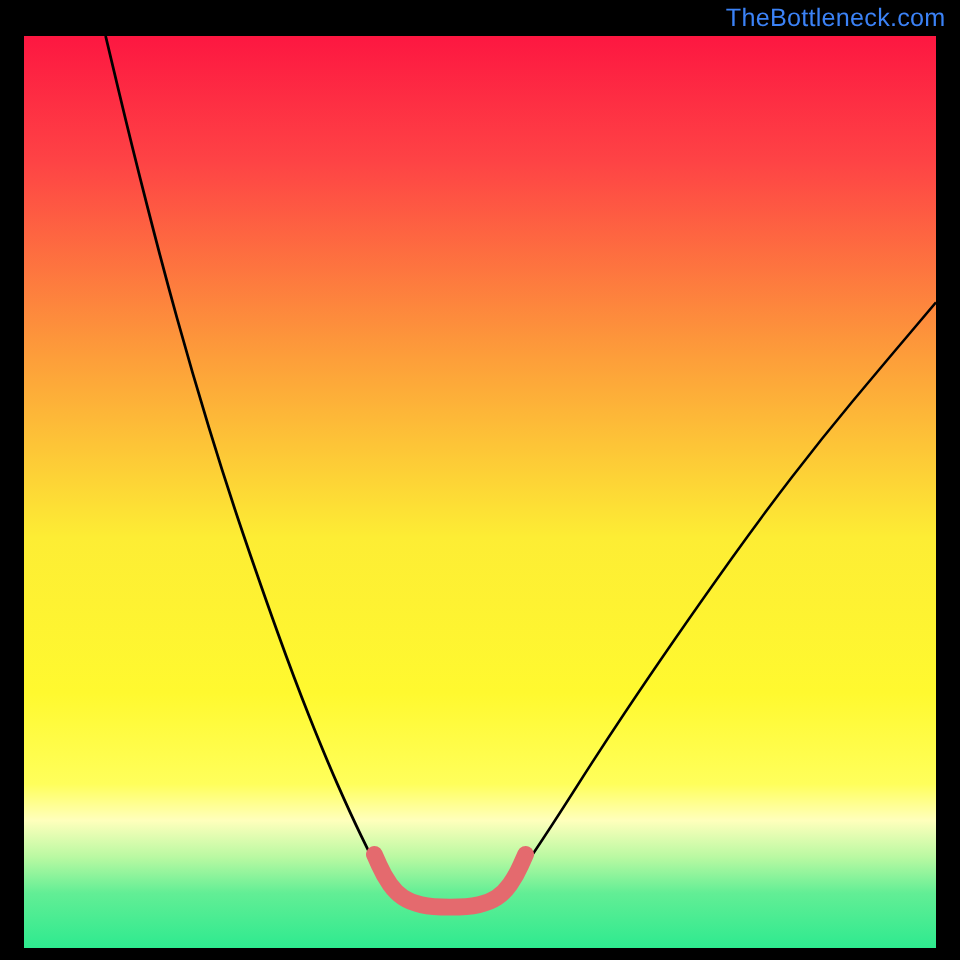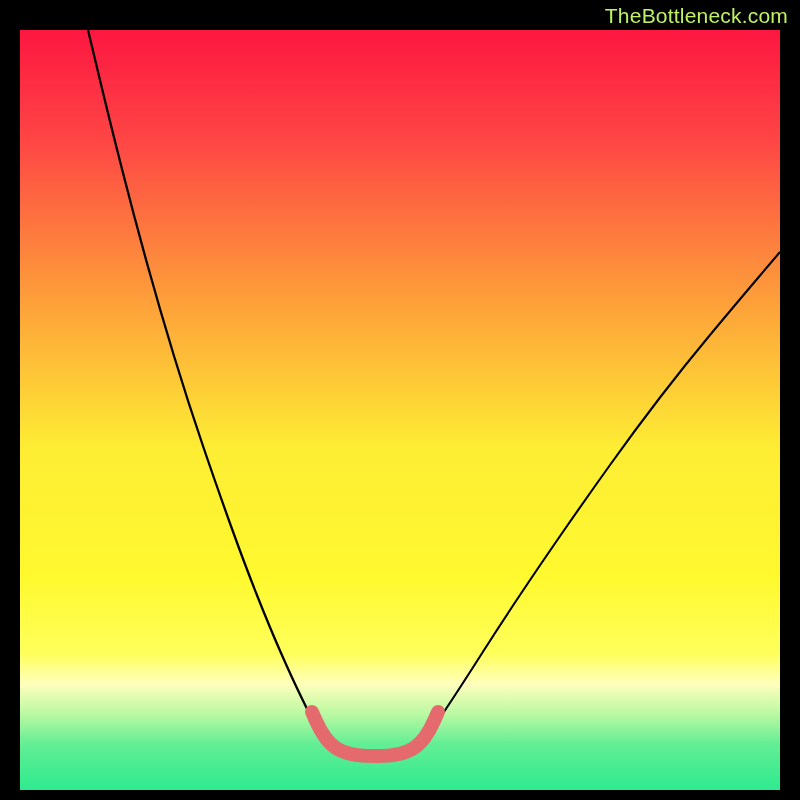--- a/index.html
+++ b/index.html
@@ -14,21 +14,21 @@
   .frame {
     position: relative;
     width: 800px;
     height: 800px;
     background: #000;
   }
   .watermark {
     position: absolute;
     top: 4px;
     right: 12px;
-    color: #bef264;
+    color: #3b82f6;
     font-size: 21px;
     font-weight: 500;
     letter-spacing: 0.2px;
     z-index: 3;
     user-select: none;
   }
   .plot-area {
     position: absolute;
     left: 20px;
     top: 30px;

